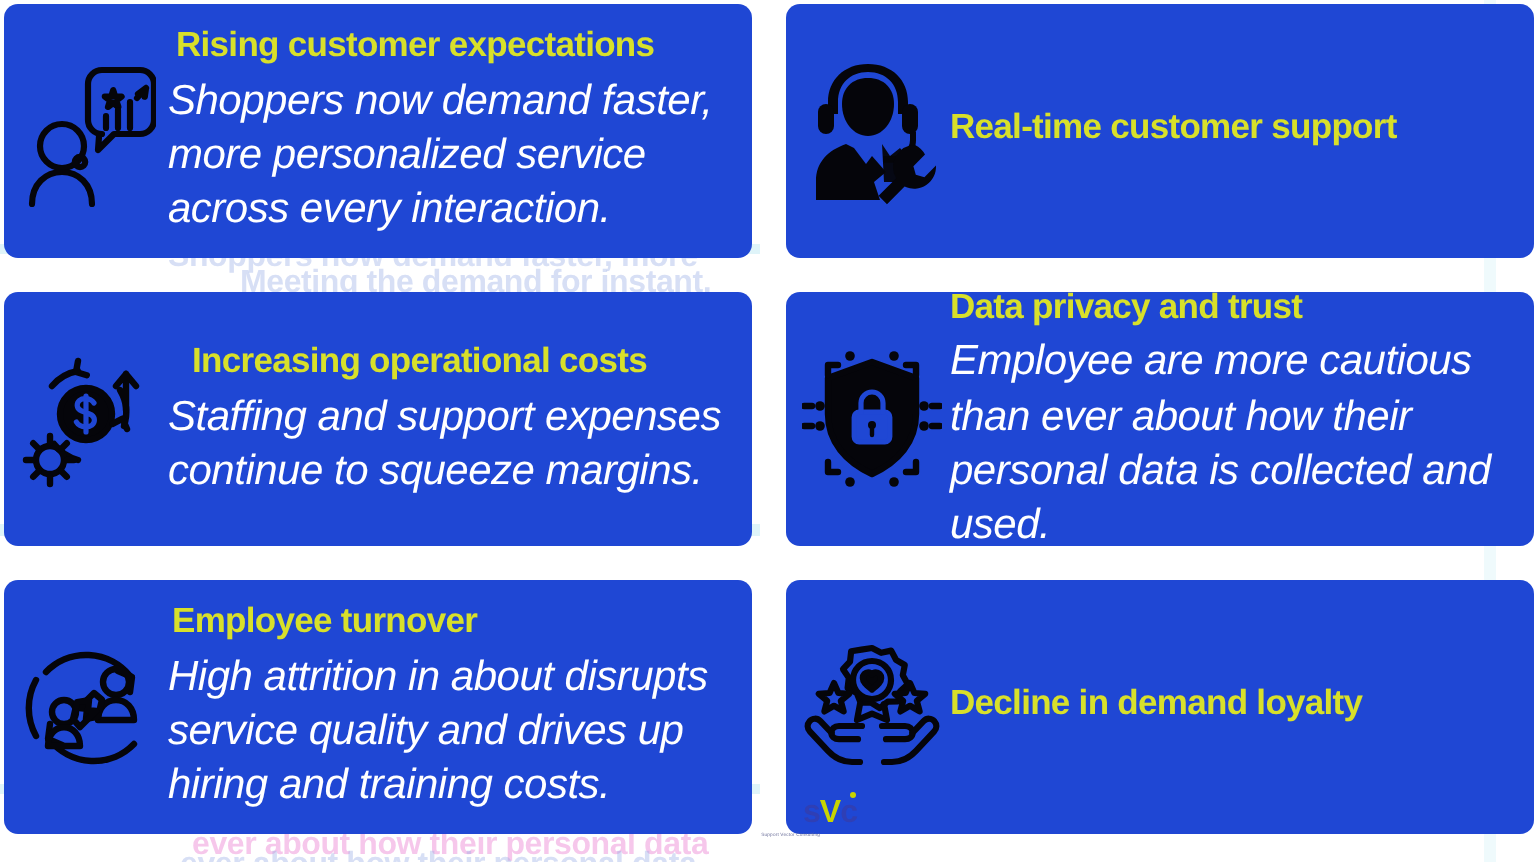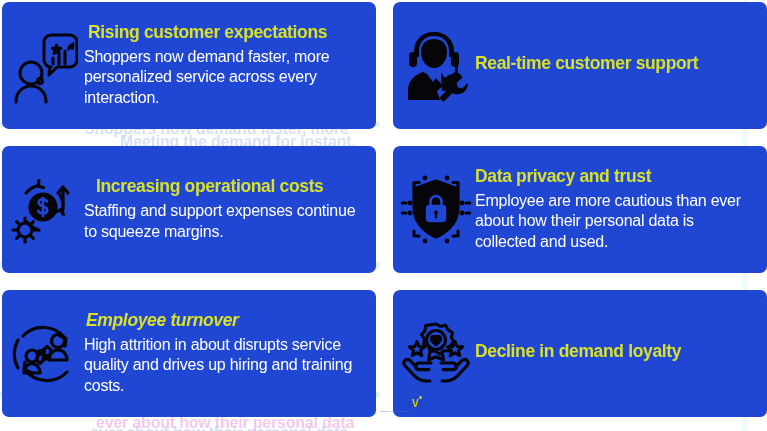--- a/index.html
+++ b/index.html
@@ -86,46 +86,47 @@
     color: #d8e02a;
     font-size: 17.5px;
     font-weight: 700;
     line-height: 1.18;
     letter-spacing: -0.35px;
     margin-bottom: 4px;
   }
 
   .card-desc {
     color: #ffffff;
-    font-size: 16px;
+    font-size: 21px;
     font-weight: 400;
     line-height: 1.30;
     letter-spacing: -0.25px;
+    font-style: italic;
   }
 
   
   .card--c1 .card-title { margin-left: 4px; }
   .card--c3 .card-title { margin-left: 12px; }
-  .card--c5 .card-title { margin-left: 2px; font-style: italic; }
+  .card--c5 .card-title { margin-left: 2px; }
 
   
   .logo {
     position: absolute;
     left: 372px;
     top: 399px;
     width: 46px;
     height: 26px;
     z-index: 3;
     display: flex;
     flex-direction: column;
     align-items: center;
     justify-content: flex-start;
   }
   .logo-word {
-    font-size: 10px;
+    font-size: 16px;
     font-weight: 700;
     line-height: 1;
     letter-spacing: -0.5px;
     position: relative;
     margin-left: 40px;
   }
   .logo-s { color: #2f3fb5; }
   .logo-v { color: #c8d400; }
   .logo-c { color: #2f3fb5; }
   .logo-dot {

